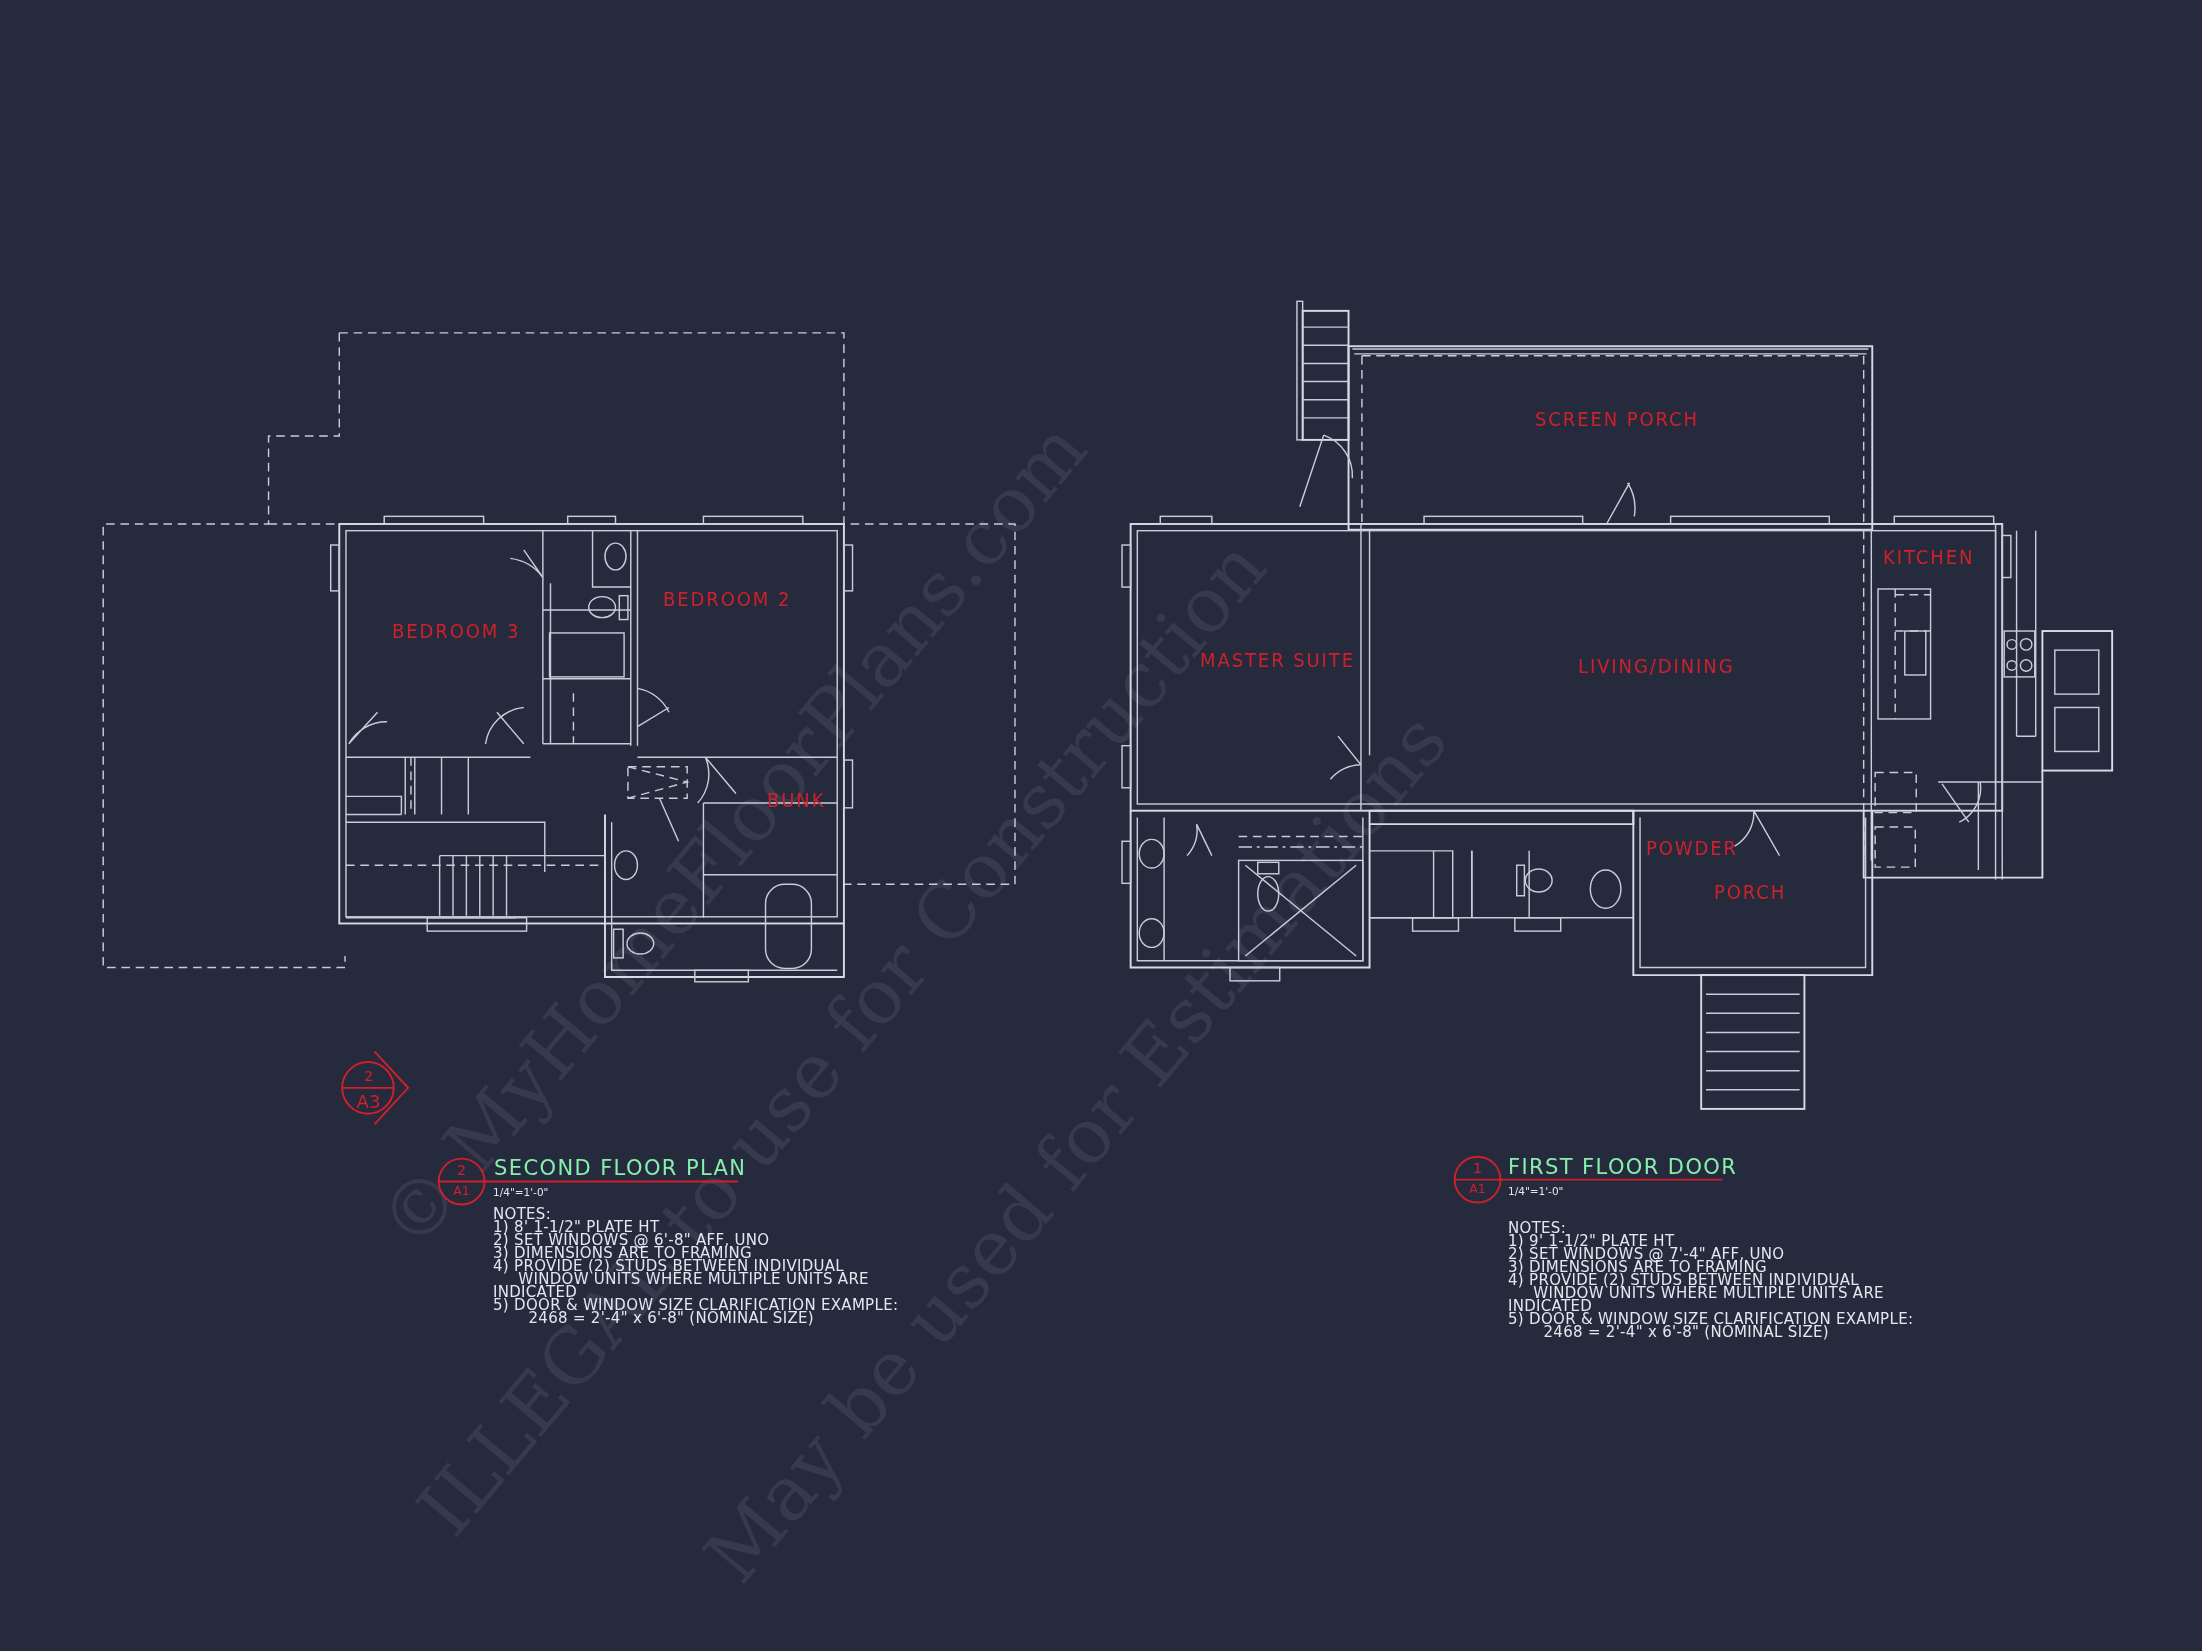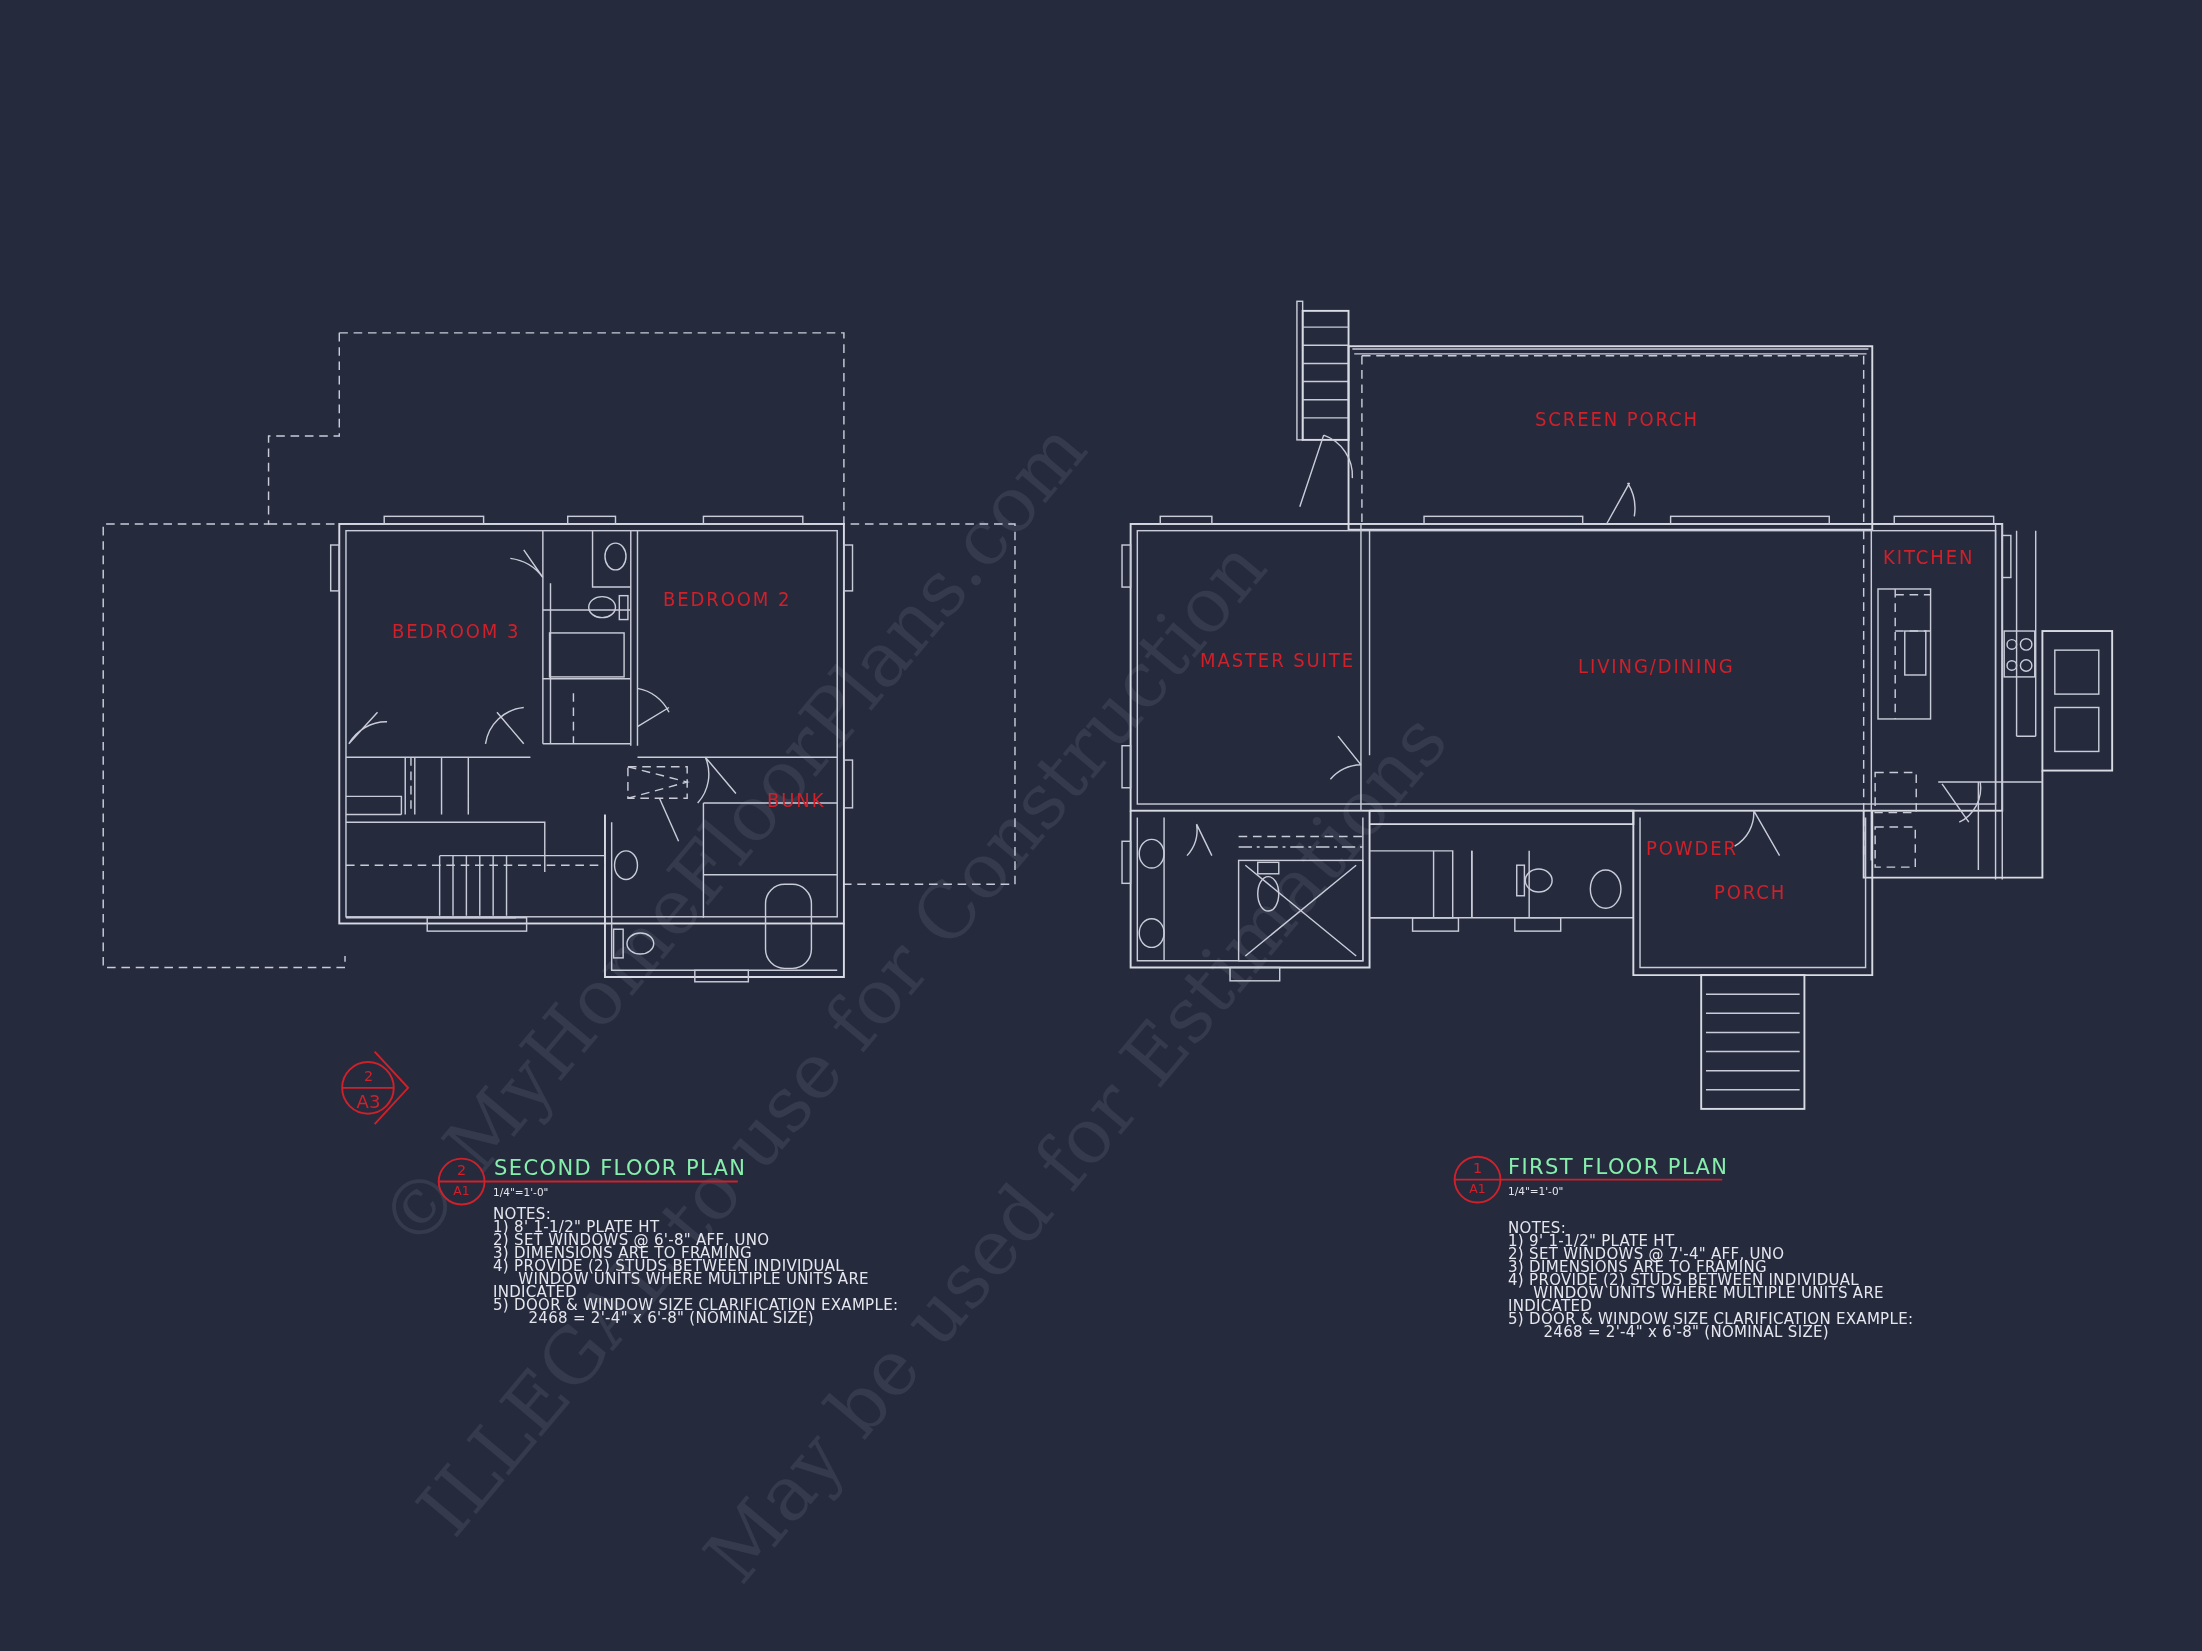--- a/index.html
+++ b/index.html
@@ -205,21 +205,21 @@
 2) SET WINDOWS @ 6'-8" AFF, UNO
 3) DIMENSIONS ARE TO FRAMING
 4) PROVIDE (2) STUDS BETWEEN INDIVIDUAL
      WINDOW UNITS WHERE MULTIPLE UNITS ARE
 INDICATED
 5) DOOR &amp; WINDOW SIZE CLARIFICATION EXAMPLE:
        2468 = 2'-4" x 6'-8" (NOMINAL SIZE)</div>
 
   <div class="bubble-txt" style="left:1463px; top:1160px;">1</div>
   <div class="bubble-txt" style="left:1463px; top:1181px; font-size:12.4px;">A1</div>
-  <div class="title" style="left:1508px; top:1155px;">FIRST FLOOR PLAN</div>
+  <div class="title" style="left:1508px; top:1155px;">FIRST FLOOR DOOR</div>
   <div class="scale" style="left:1508px; top:1185px;">1/4"=1'-0"</div>
   <div class="notes" style="left:1508px; top:1222px;">NOTES:
 1) 9' 1-1/2" PLATE HT
 2) SET WINDOWS @ 7'-4" AFF, UNO
 3) DIMENSIONS ARE TO FRAMING
 4) PROVIDE (2) STUDS BETWEEN INDIVIDUAL
      WINDOW UNITS WHERE MULTIPLE UNITS ARE
 INDICATED
 5) DOOR &amp; WINDOW SIZE CLARIFICATION EXAMPLE:
        2468 = 2'-4" x 6'-8" (NOMINAL SIZE)</div>

